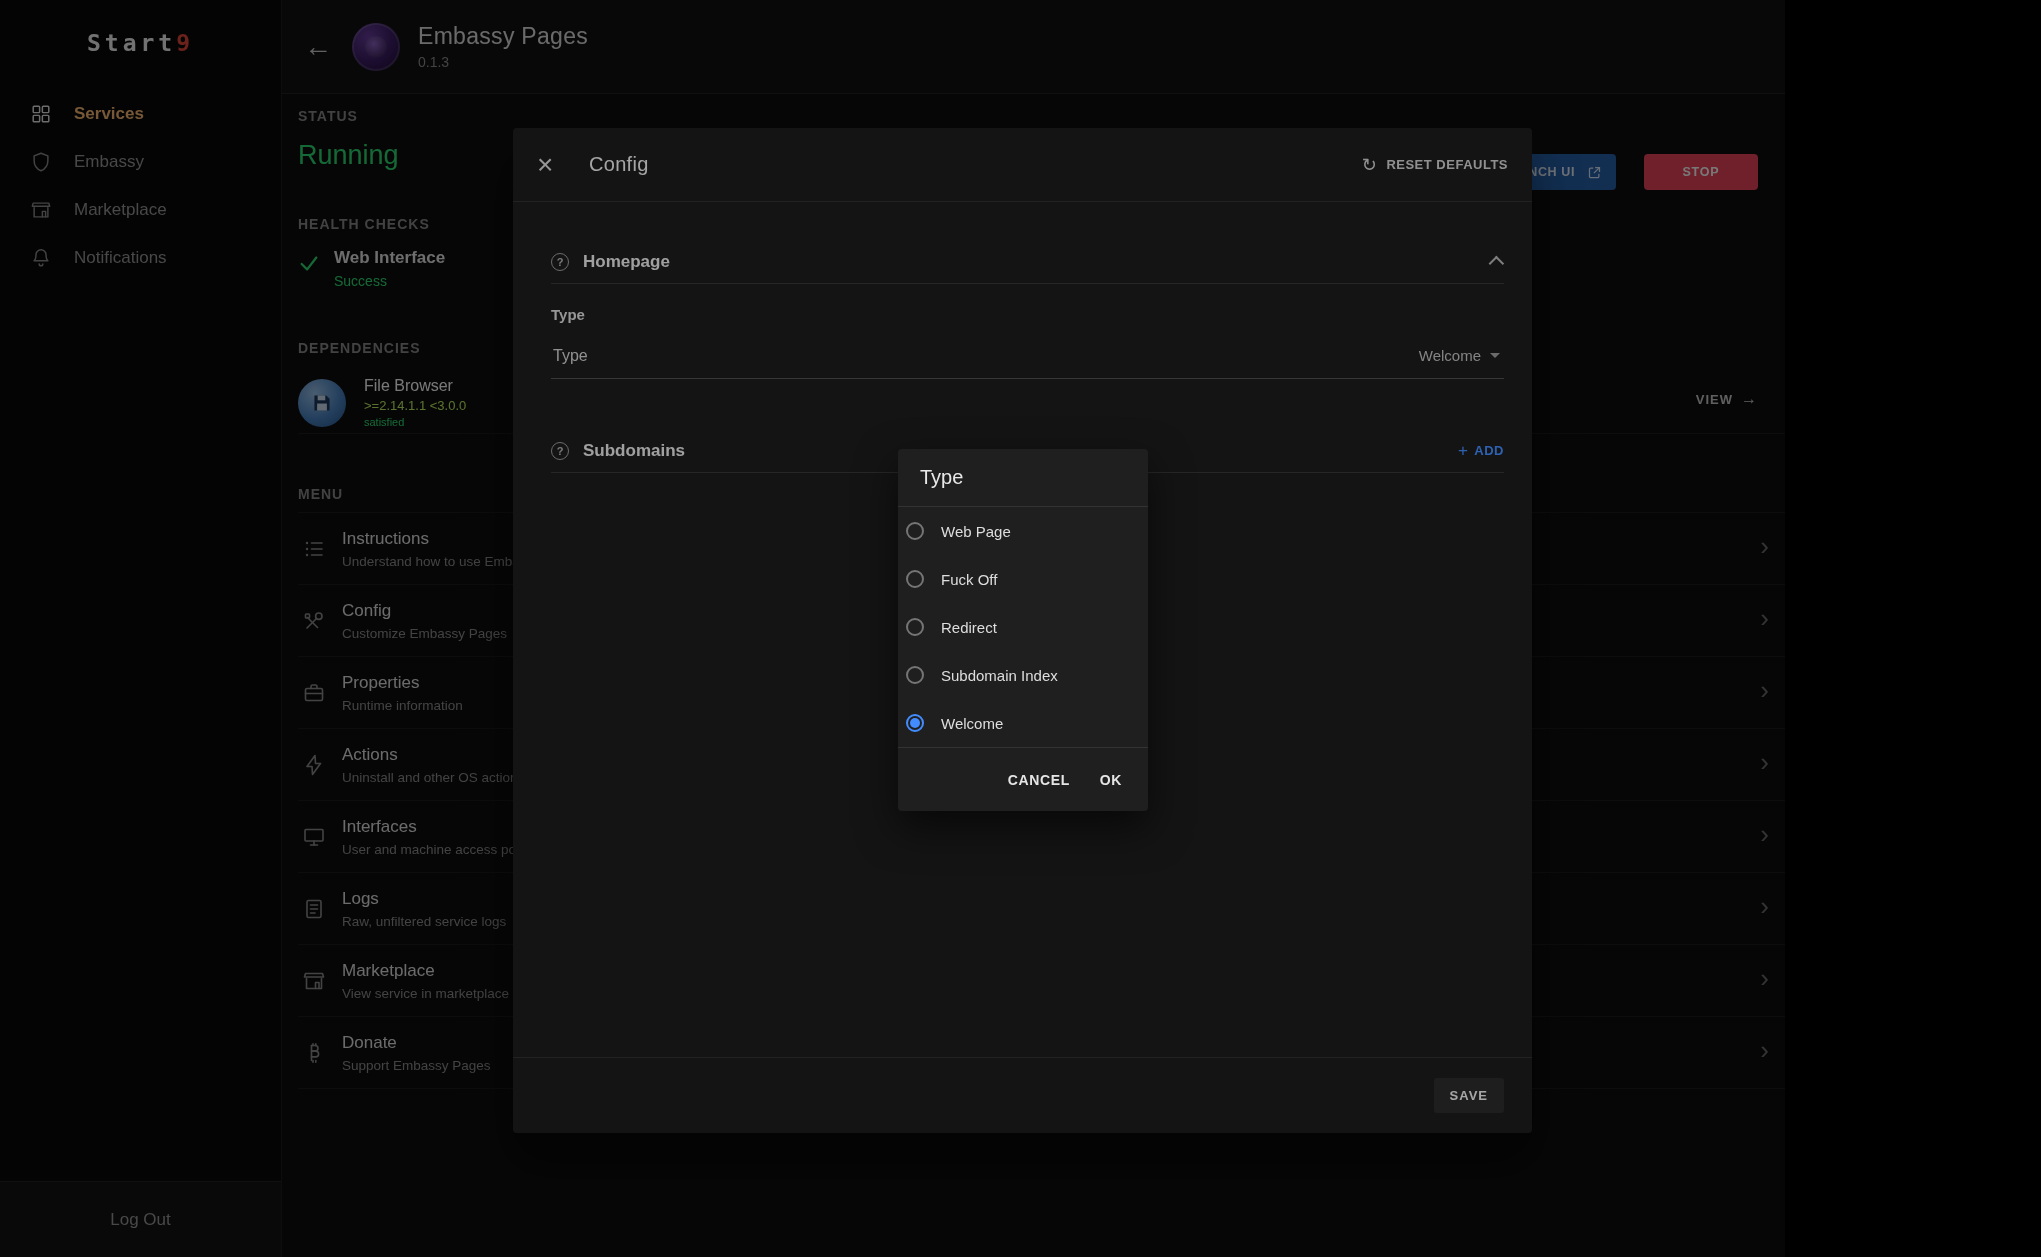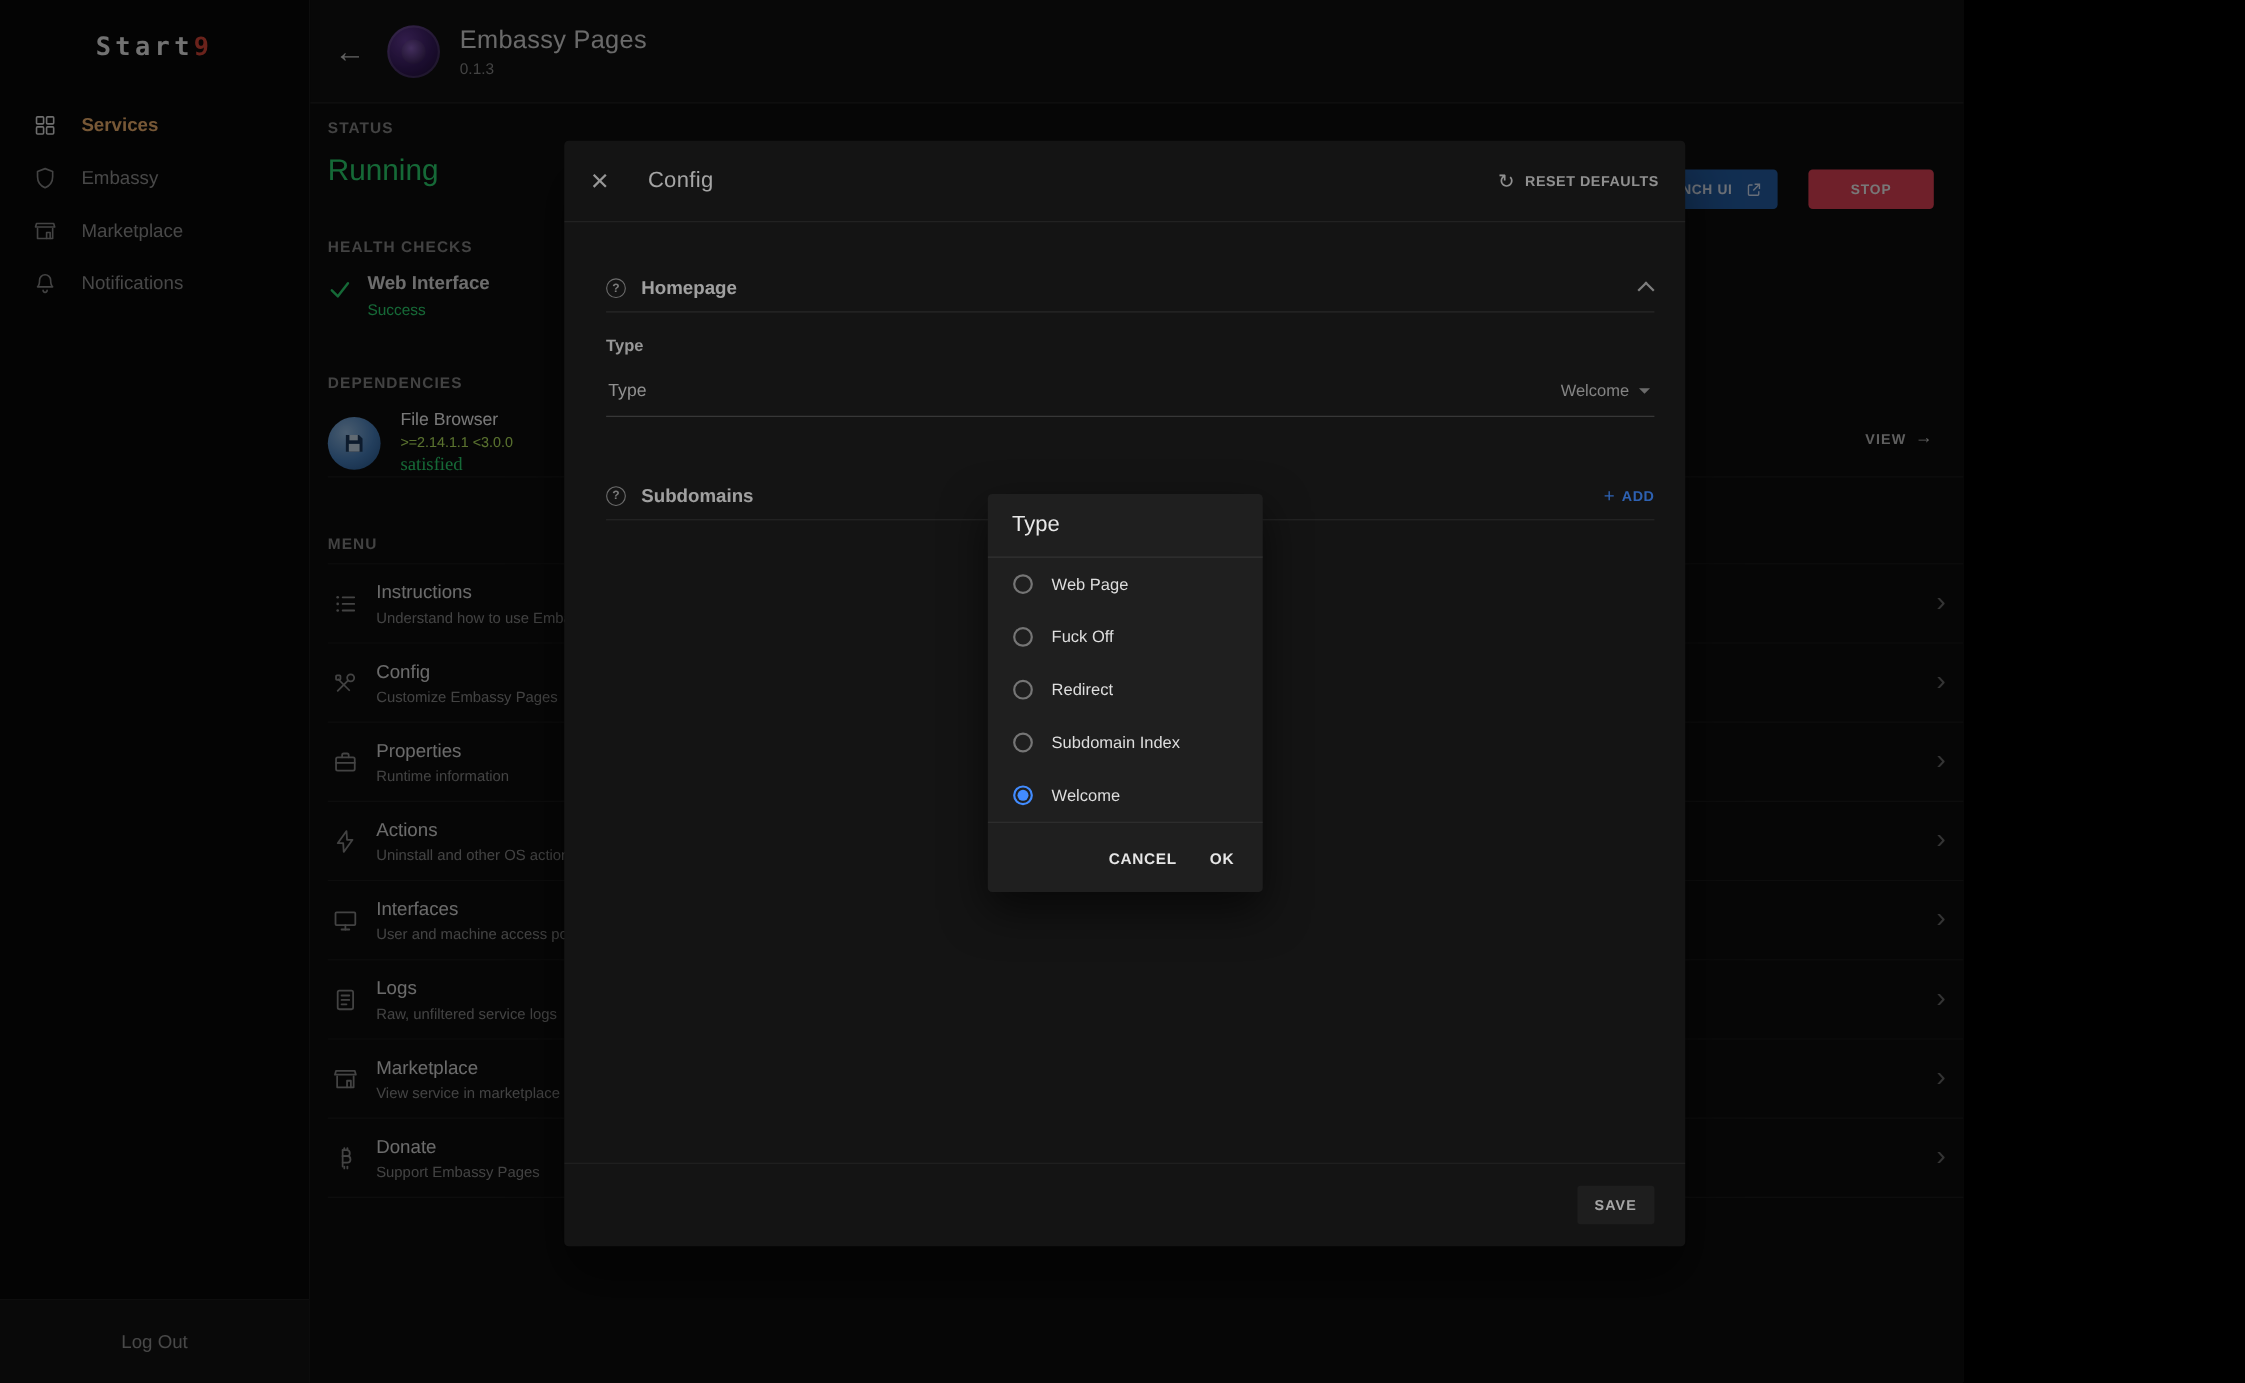--- a/index.html
+++ b/index.html
@@ -61,21 +61,21 @@
   .hc-result { font-size:14px; color:var(--green); margin-top:5px; }
 
   .dep-label { margin-top:44px; }
   .dep-row { margin-top:16px; display:flex; align-items:center; height:62px;
              border-bottom:1px solid rgba(255,255,255,0.05); margin-right:0; position:relative; }
   .dep-icon { width:48px; height:48px; border-radius:50%; margin-right:18px; flex:0 0 auto;
               background:radial-gradient(circle at 35% 30%, #9cc4ec 0%, #4c86c6 55%, #25588f 100%);
               display:flex; align-items:center; justify-content:center; }
   .dep-name { font-size:16px; color:#ffffff; }
   .dep-range { font-size:13px; color:#bef264; margin-top:3px; }
-  .dep-status { font-size:17px; color:var(--green); margin-top:3px;font-family:Liberation Serif, serif; }
+  .dep-status { font-size:11px; color:var(--green); margin-top:3px; }
   .dep-view { position:absolute; right:27px; top:18px; display:flex; align-items:center; gap:8px;
               color:#c9c9c9; font-size:13px; font-weight:bold; letter-spacing:1px; cursor:pointer; }
   .dep-view .arrow { font-size:16px; font-weight:normal; }
 
   .menu-label { margin-top:52px; }
   .menu-list { margin-top:10px; border-top:1px solid rgba(255,255,255,0.05); }
   .menu-row { position:relative; height:72px; border-bottom:1px solid rgba(255,255,255,0.05);
               display:flex; align-items:center; cursor:pointer; }
   .micon { width:24px; height:24px; margin:0 16px 0 4px; flex:0 0 auto; }
   .micon svg { stroke:#8f8f8f; fill:none; stroke-width:1.6; stroke-linecap:round; stroke-linejoin:round; }
@@ -126,21 +126,21 @@
   .btn-save { background:#2b2b2b; border:none; color:#f0f0f0; font-size:13px; font-weight:bold;
               letter-spacing:1px; padding:10px 16px; border-radius:3px; cursor:pointer;
               font-family:"Liberation Sans", sans-serif; }
 
   
   .alert { position:absolute; left:898px; top:449px; width:250px; height:362px; z-index:40;
            background:#1f1f1f; border-radius:4px; box-shadow:0 16px 40px rgba(0,0,0,0.6);
            display:flex; flex-direction:column; }
   .alert-title { padding:17px 0 0 22px; font-size:20px; font-weight:500; color:#e8e8e8; height:57px; }
   .alert-opts { border-top:1px solid rgba(255,255,255,0.09); border-bottom:1px solid rgba(255,255,255,0.09); }
-  .opt { height:48px; display:flex; align-items:center; padding-left:23px; cursor:pointer; }
+  .opt { height:48px; display:flex; align-items:center; padding-left:8px; cursor:pointer; }
   .radio { width:18px; height:18px; border-radius:50%; border:2px solid #757575; flex:0 0 auto;
            display:flex; align-items:center; justify-content:center; }
   .opt.selected .radio { border-color:var(--blue); }
   .opt.selected .radio::after { content:""; width:10px; height:10px; border-radius:50%;
            background:var(--blue); }
   .opt .olabel { margin-left:17px; font-size:15px; color:#dedede; }
   .alert-btns { flex:1; display:flex; align-items:center; justify-content:flex-end; gap:30px;
                 padding-right:26px; }
   .alert-btn { font-size:14px; font-weight:bold; letter-spacing:.6px; color:#e6e6e6; cursor:pointer; }
 </style>

